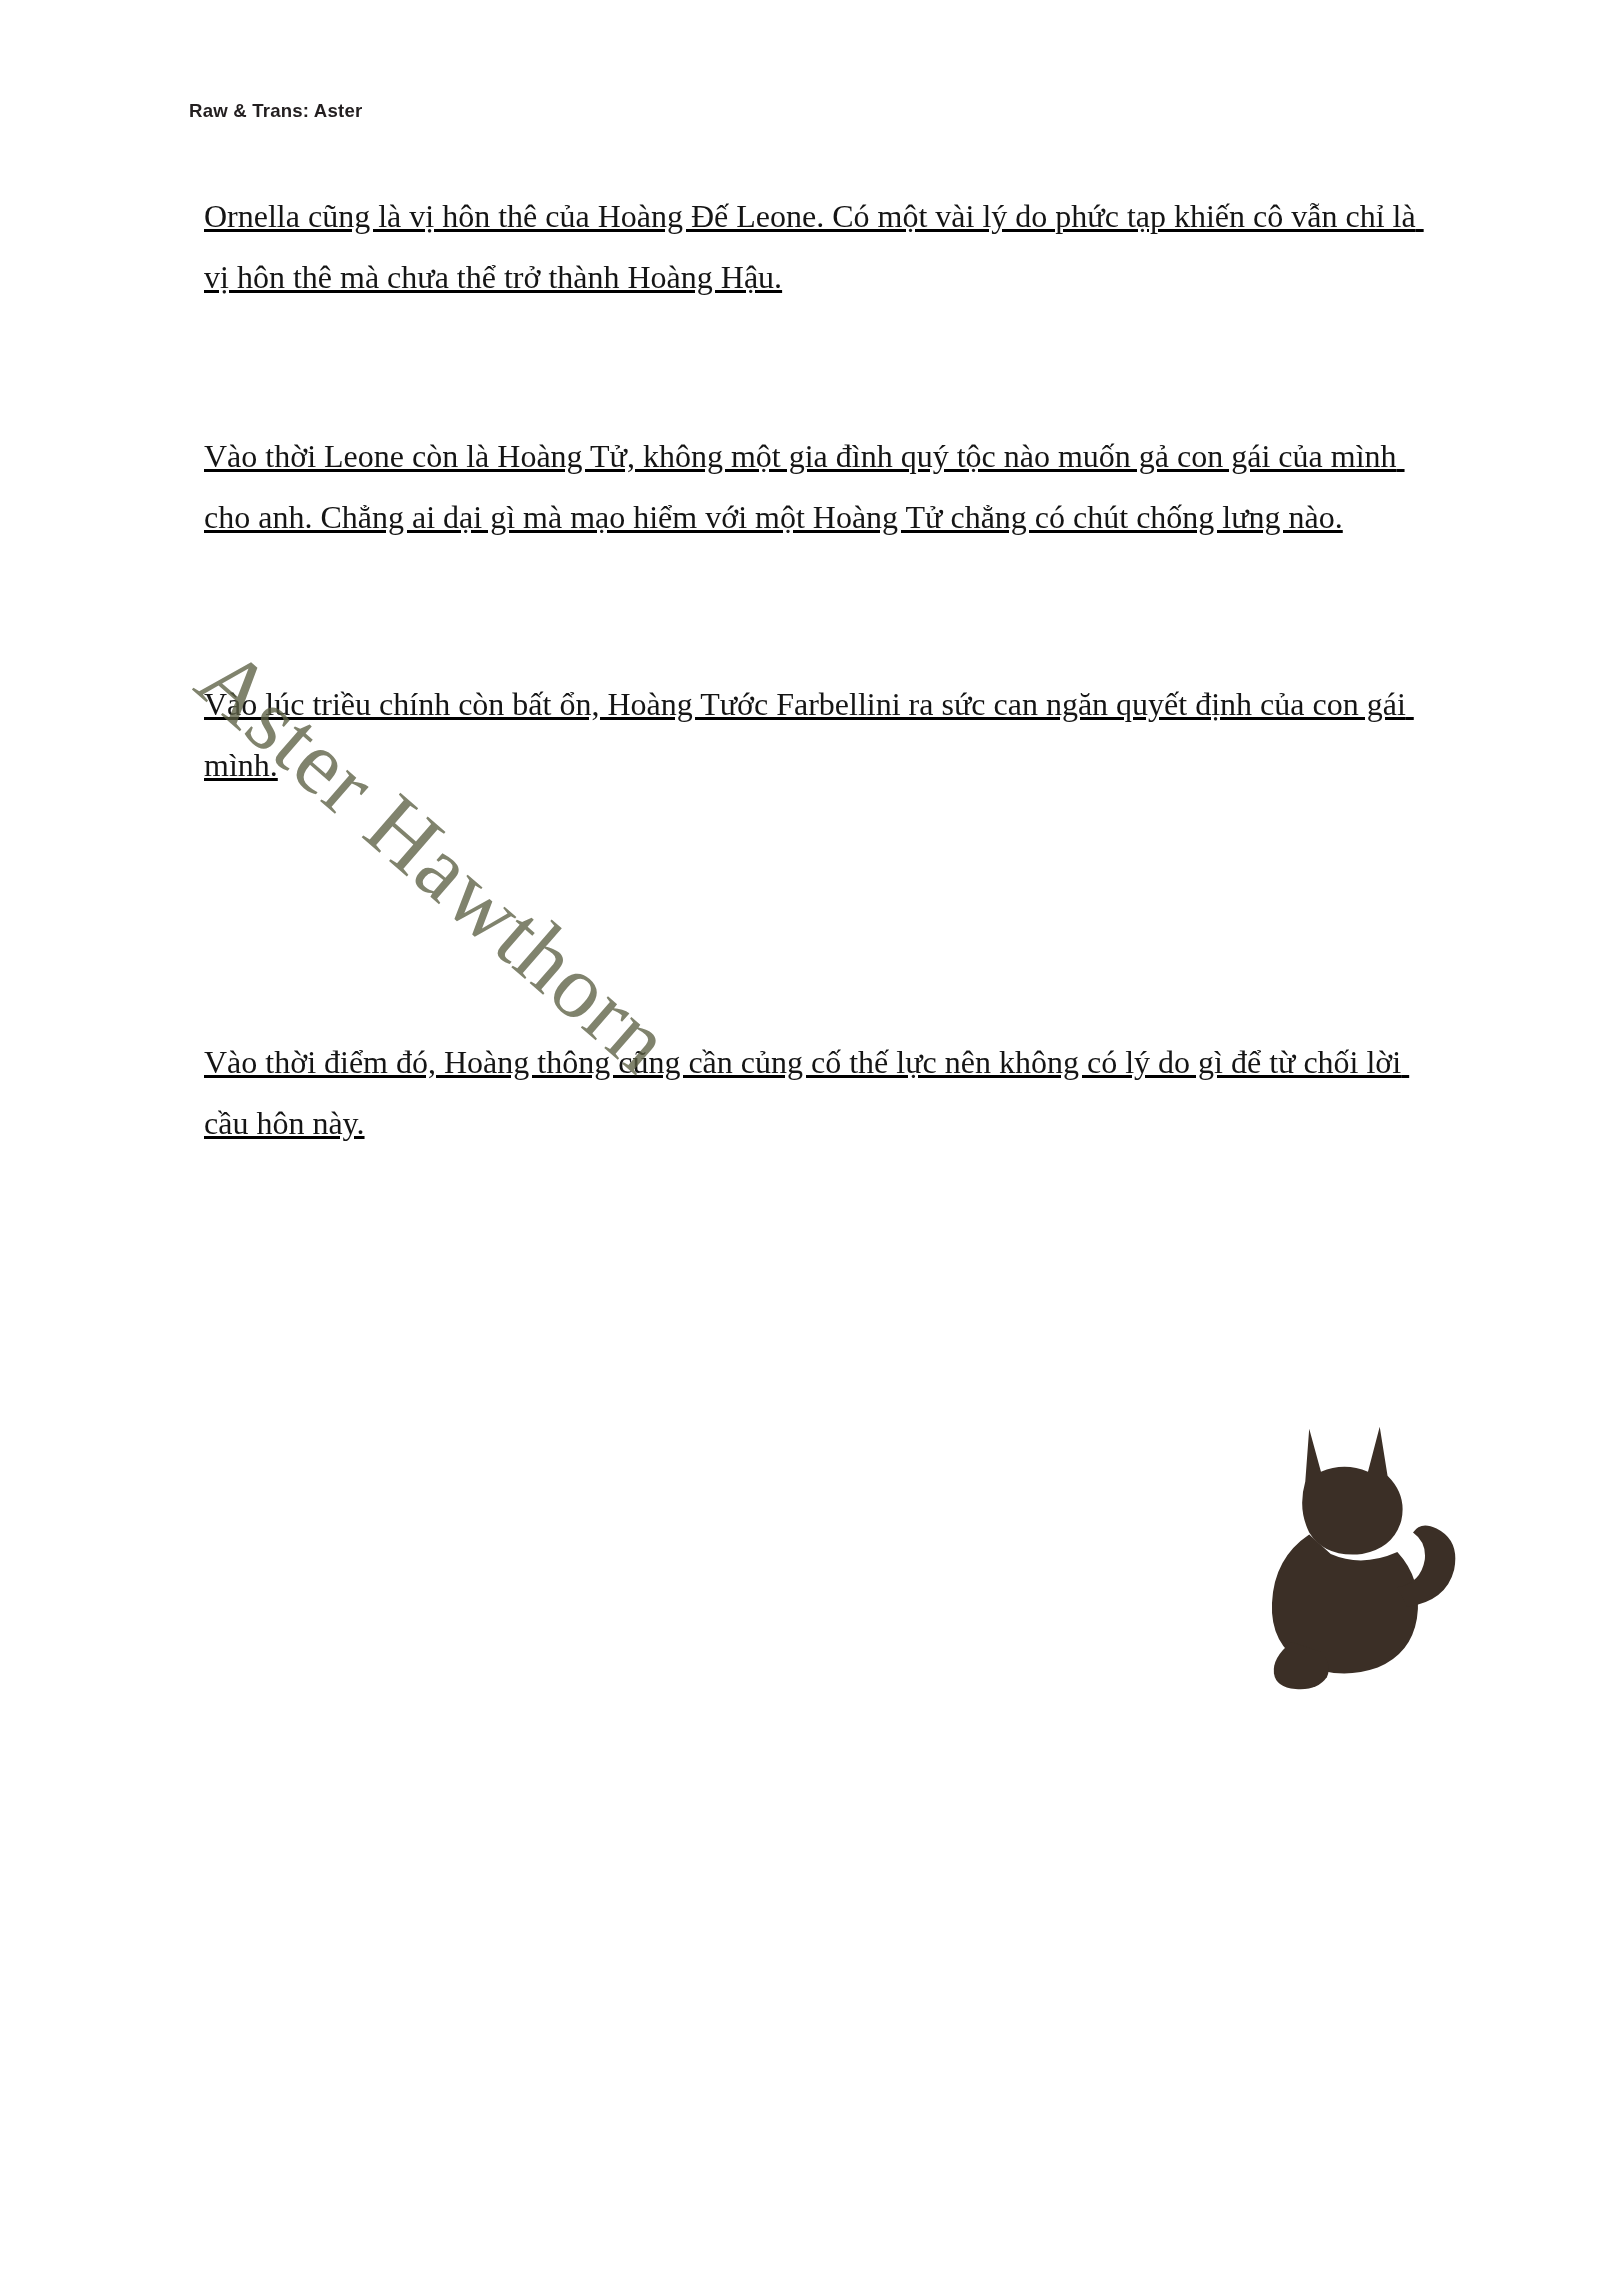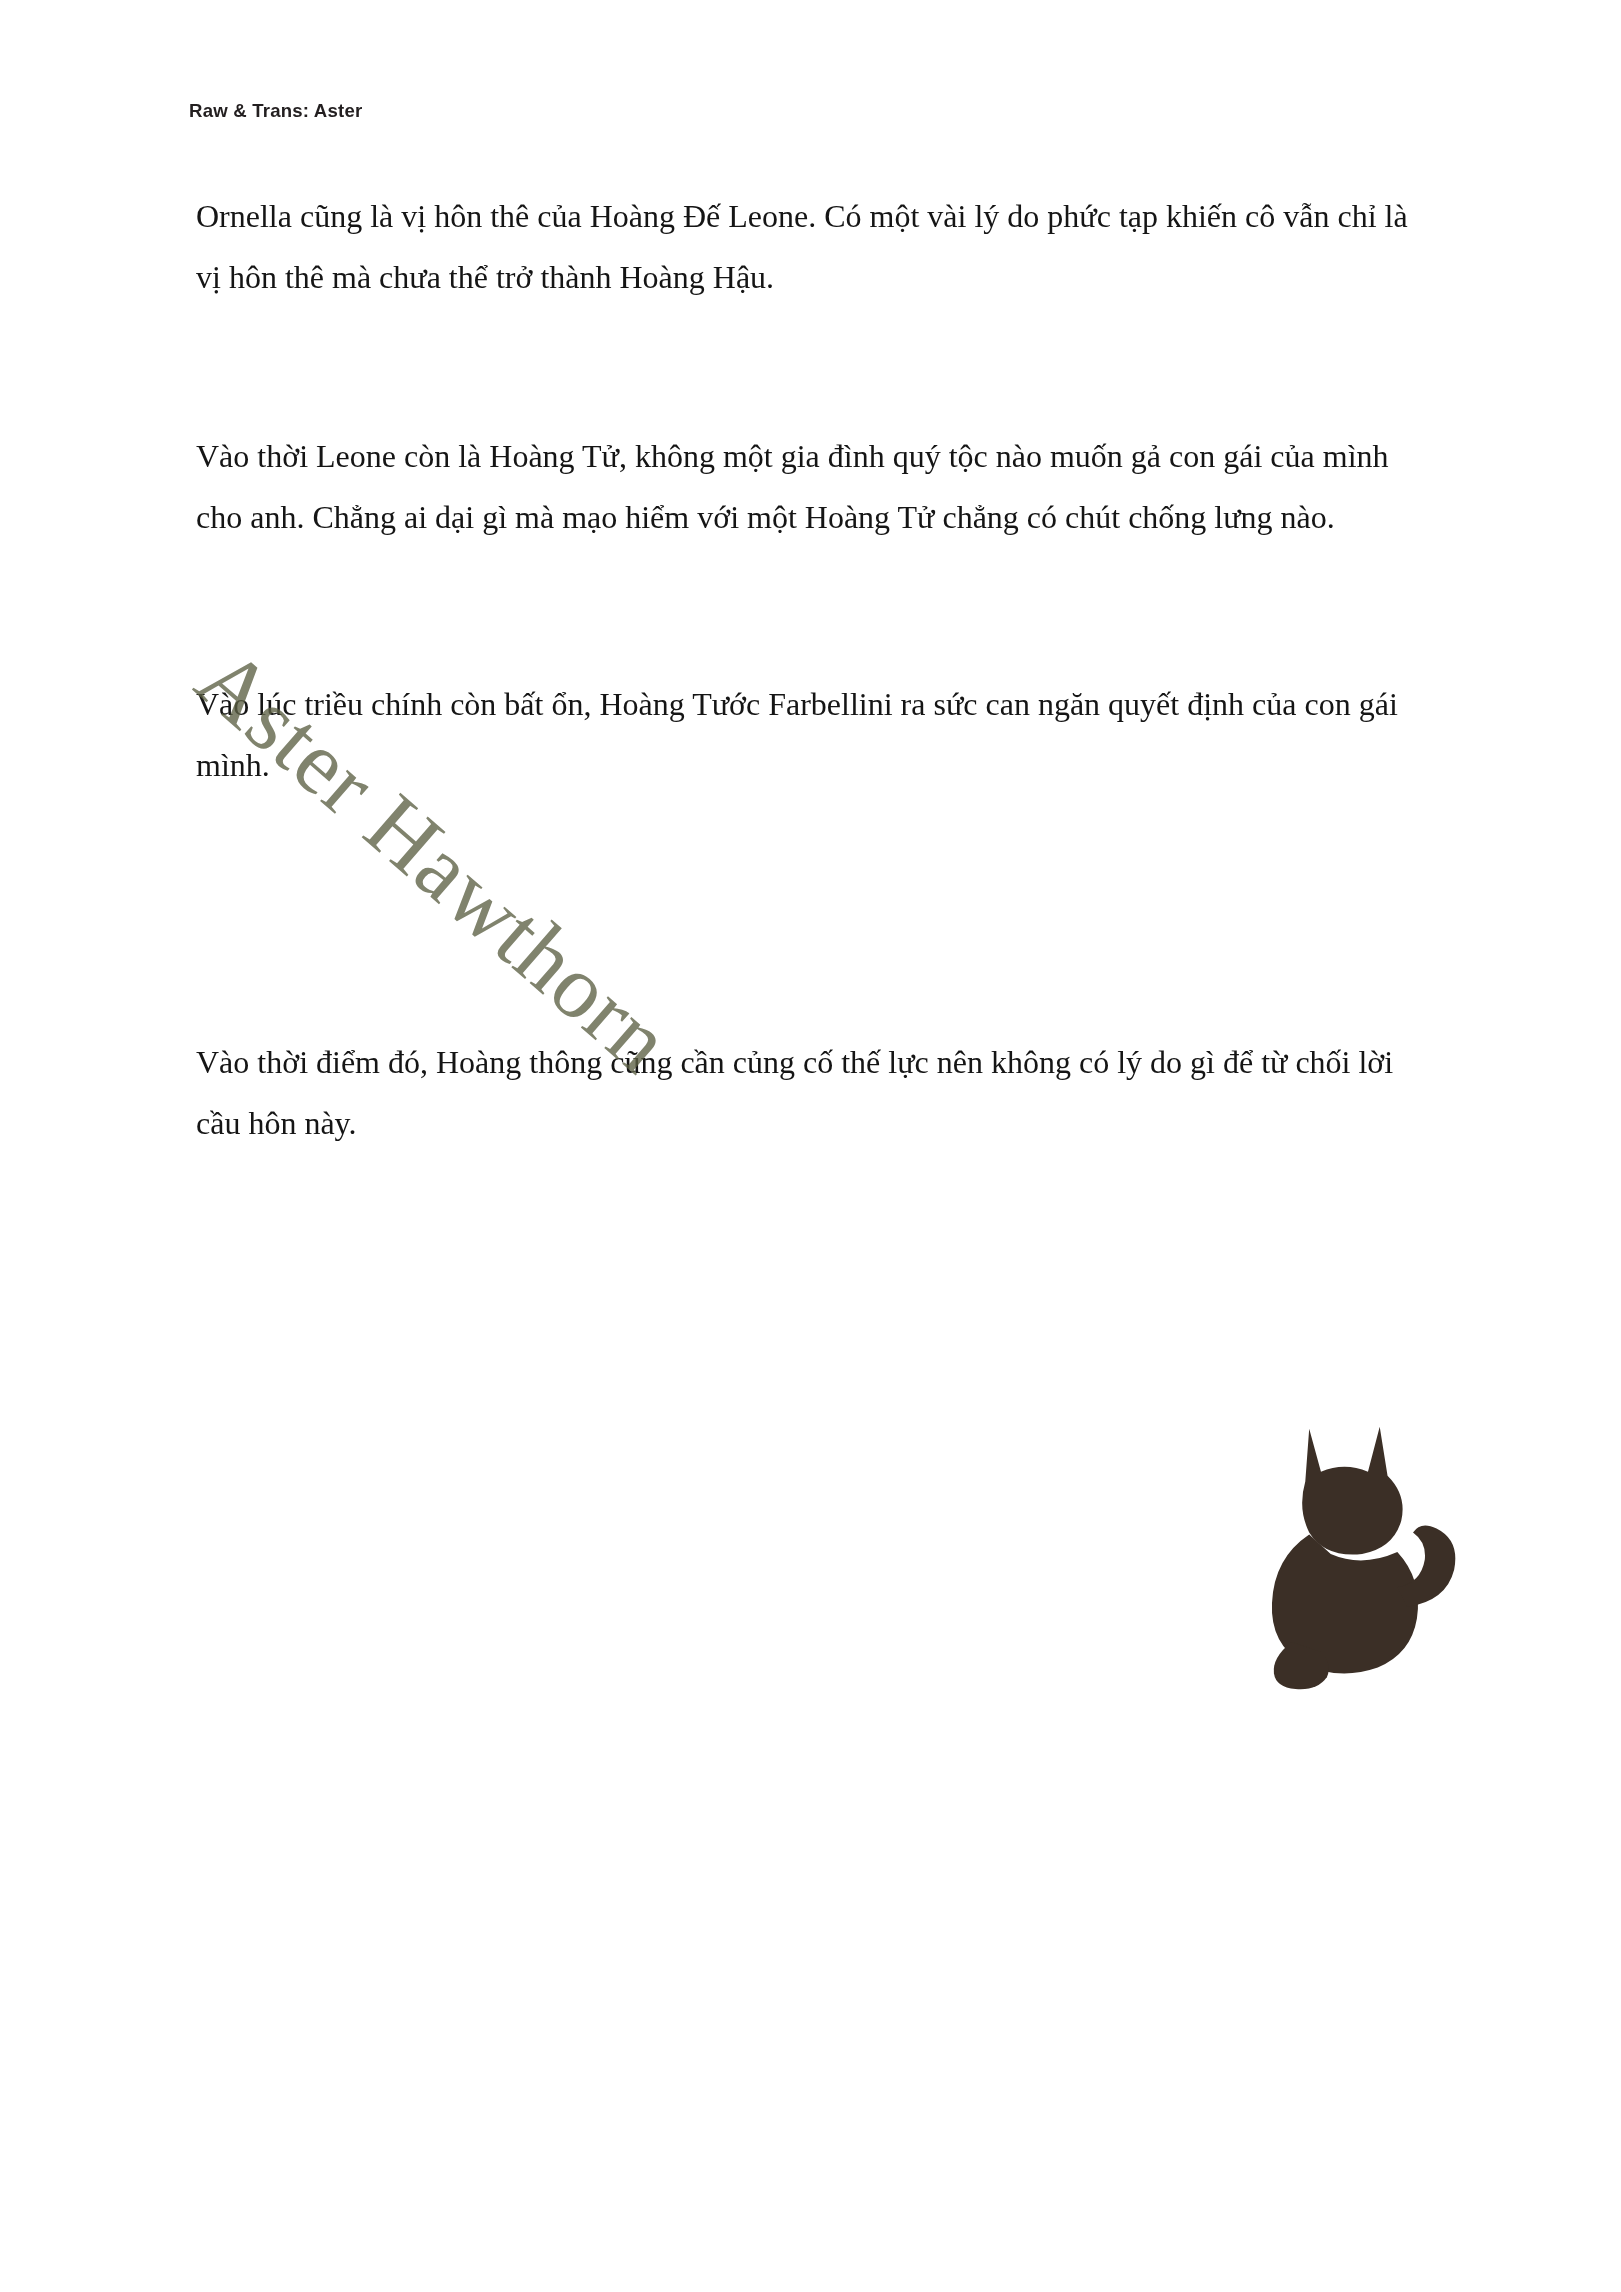--- a/index.html
+++ b/index.html
@@ -21,23 +21,24 @@
     left: 189px;
     top: 100px;
     font-family: "Liberation Sans", sans-serif;
     font-size: 18.6px;
     font-weight: bold;
     color: #231f20;
     letter-spacing: 0.2px;
   }
   .content {
     position: absolute;
-    left: 196px;
+    left: 204px;
     top: 186px;
     width: 1240px;
+    text-decoration: underline;
   }
   .para {
     font-family: "Liberation Serif", serif;
     font-size: 32px;
     line-height: 61px;
     color: #151515;
     margin: 0 0 0 0;
     text-align: left;
     white-space: pre-wrap;
   }

